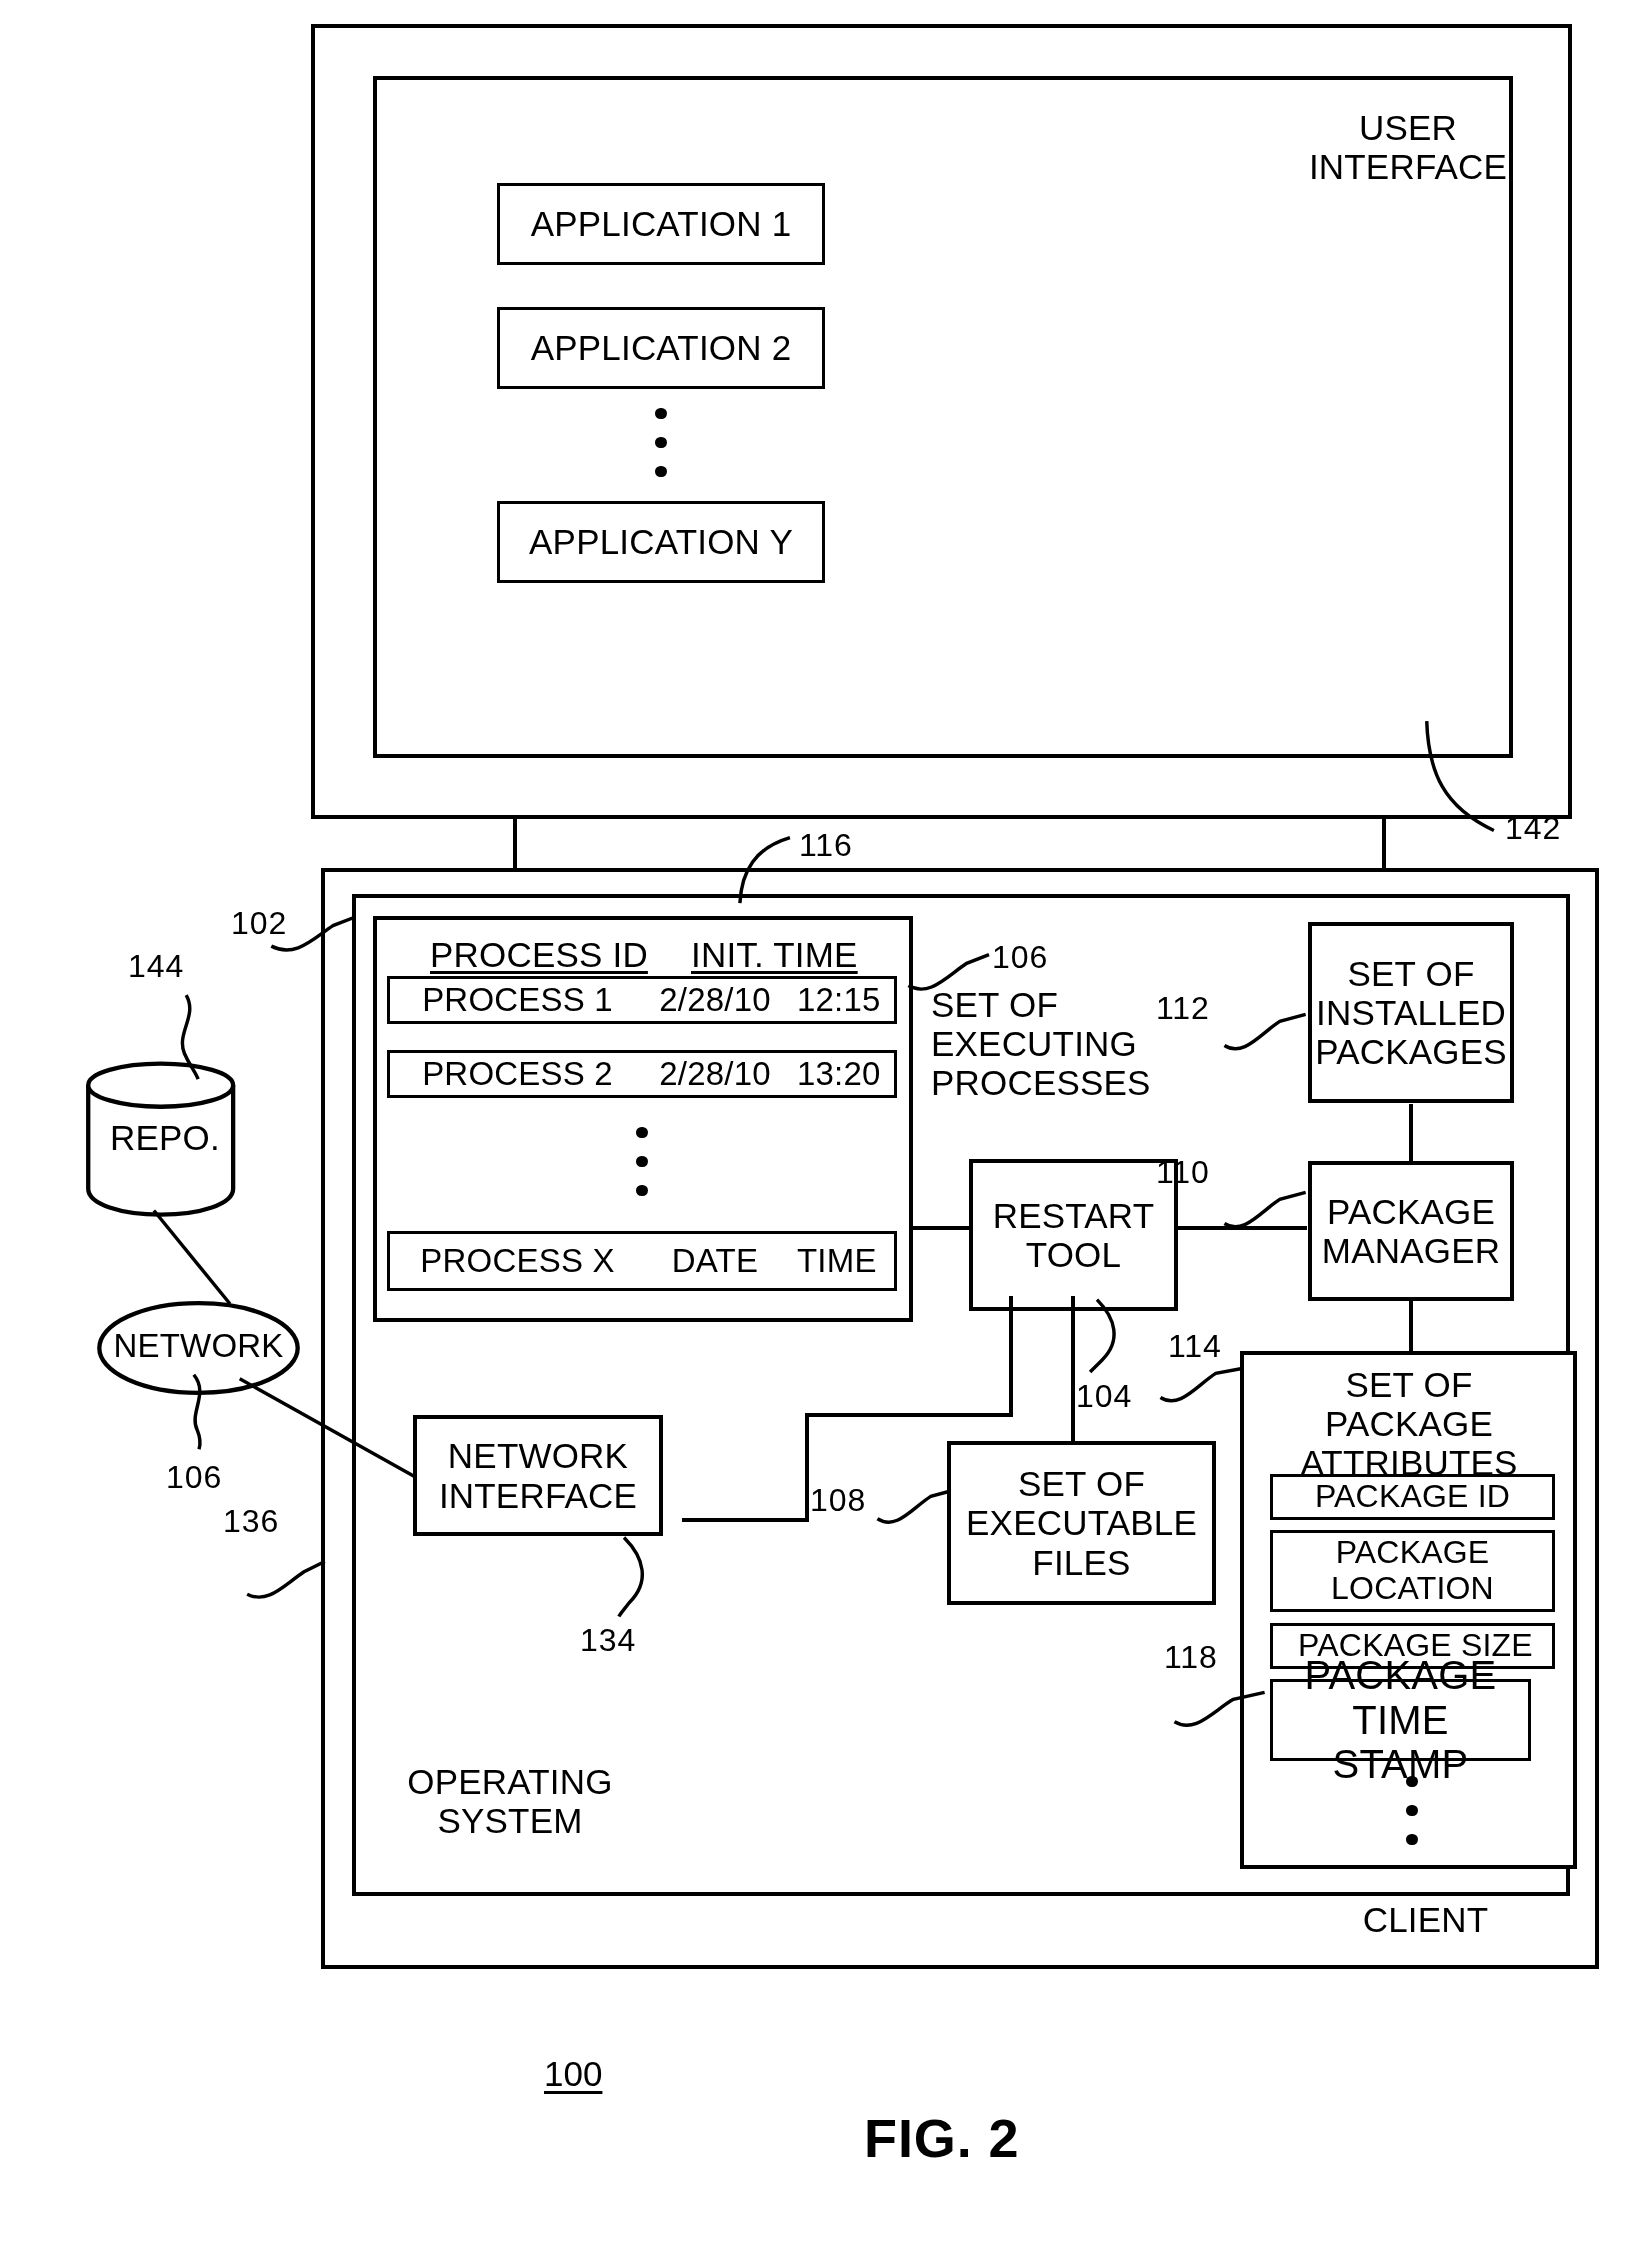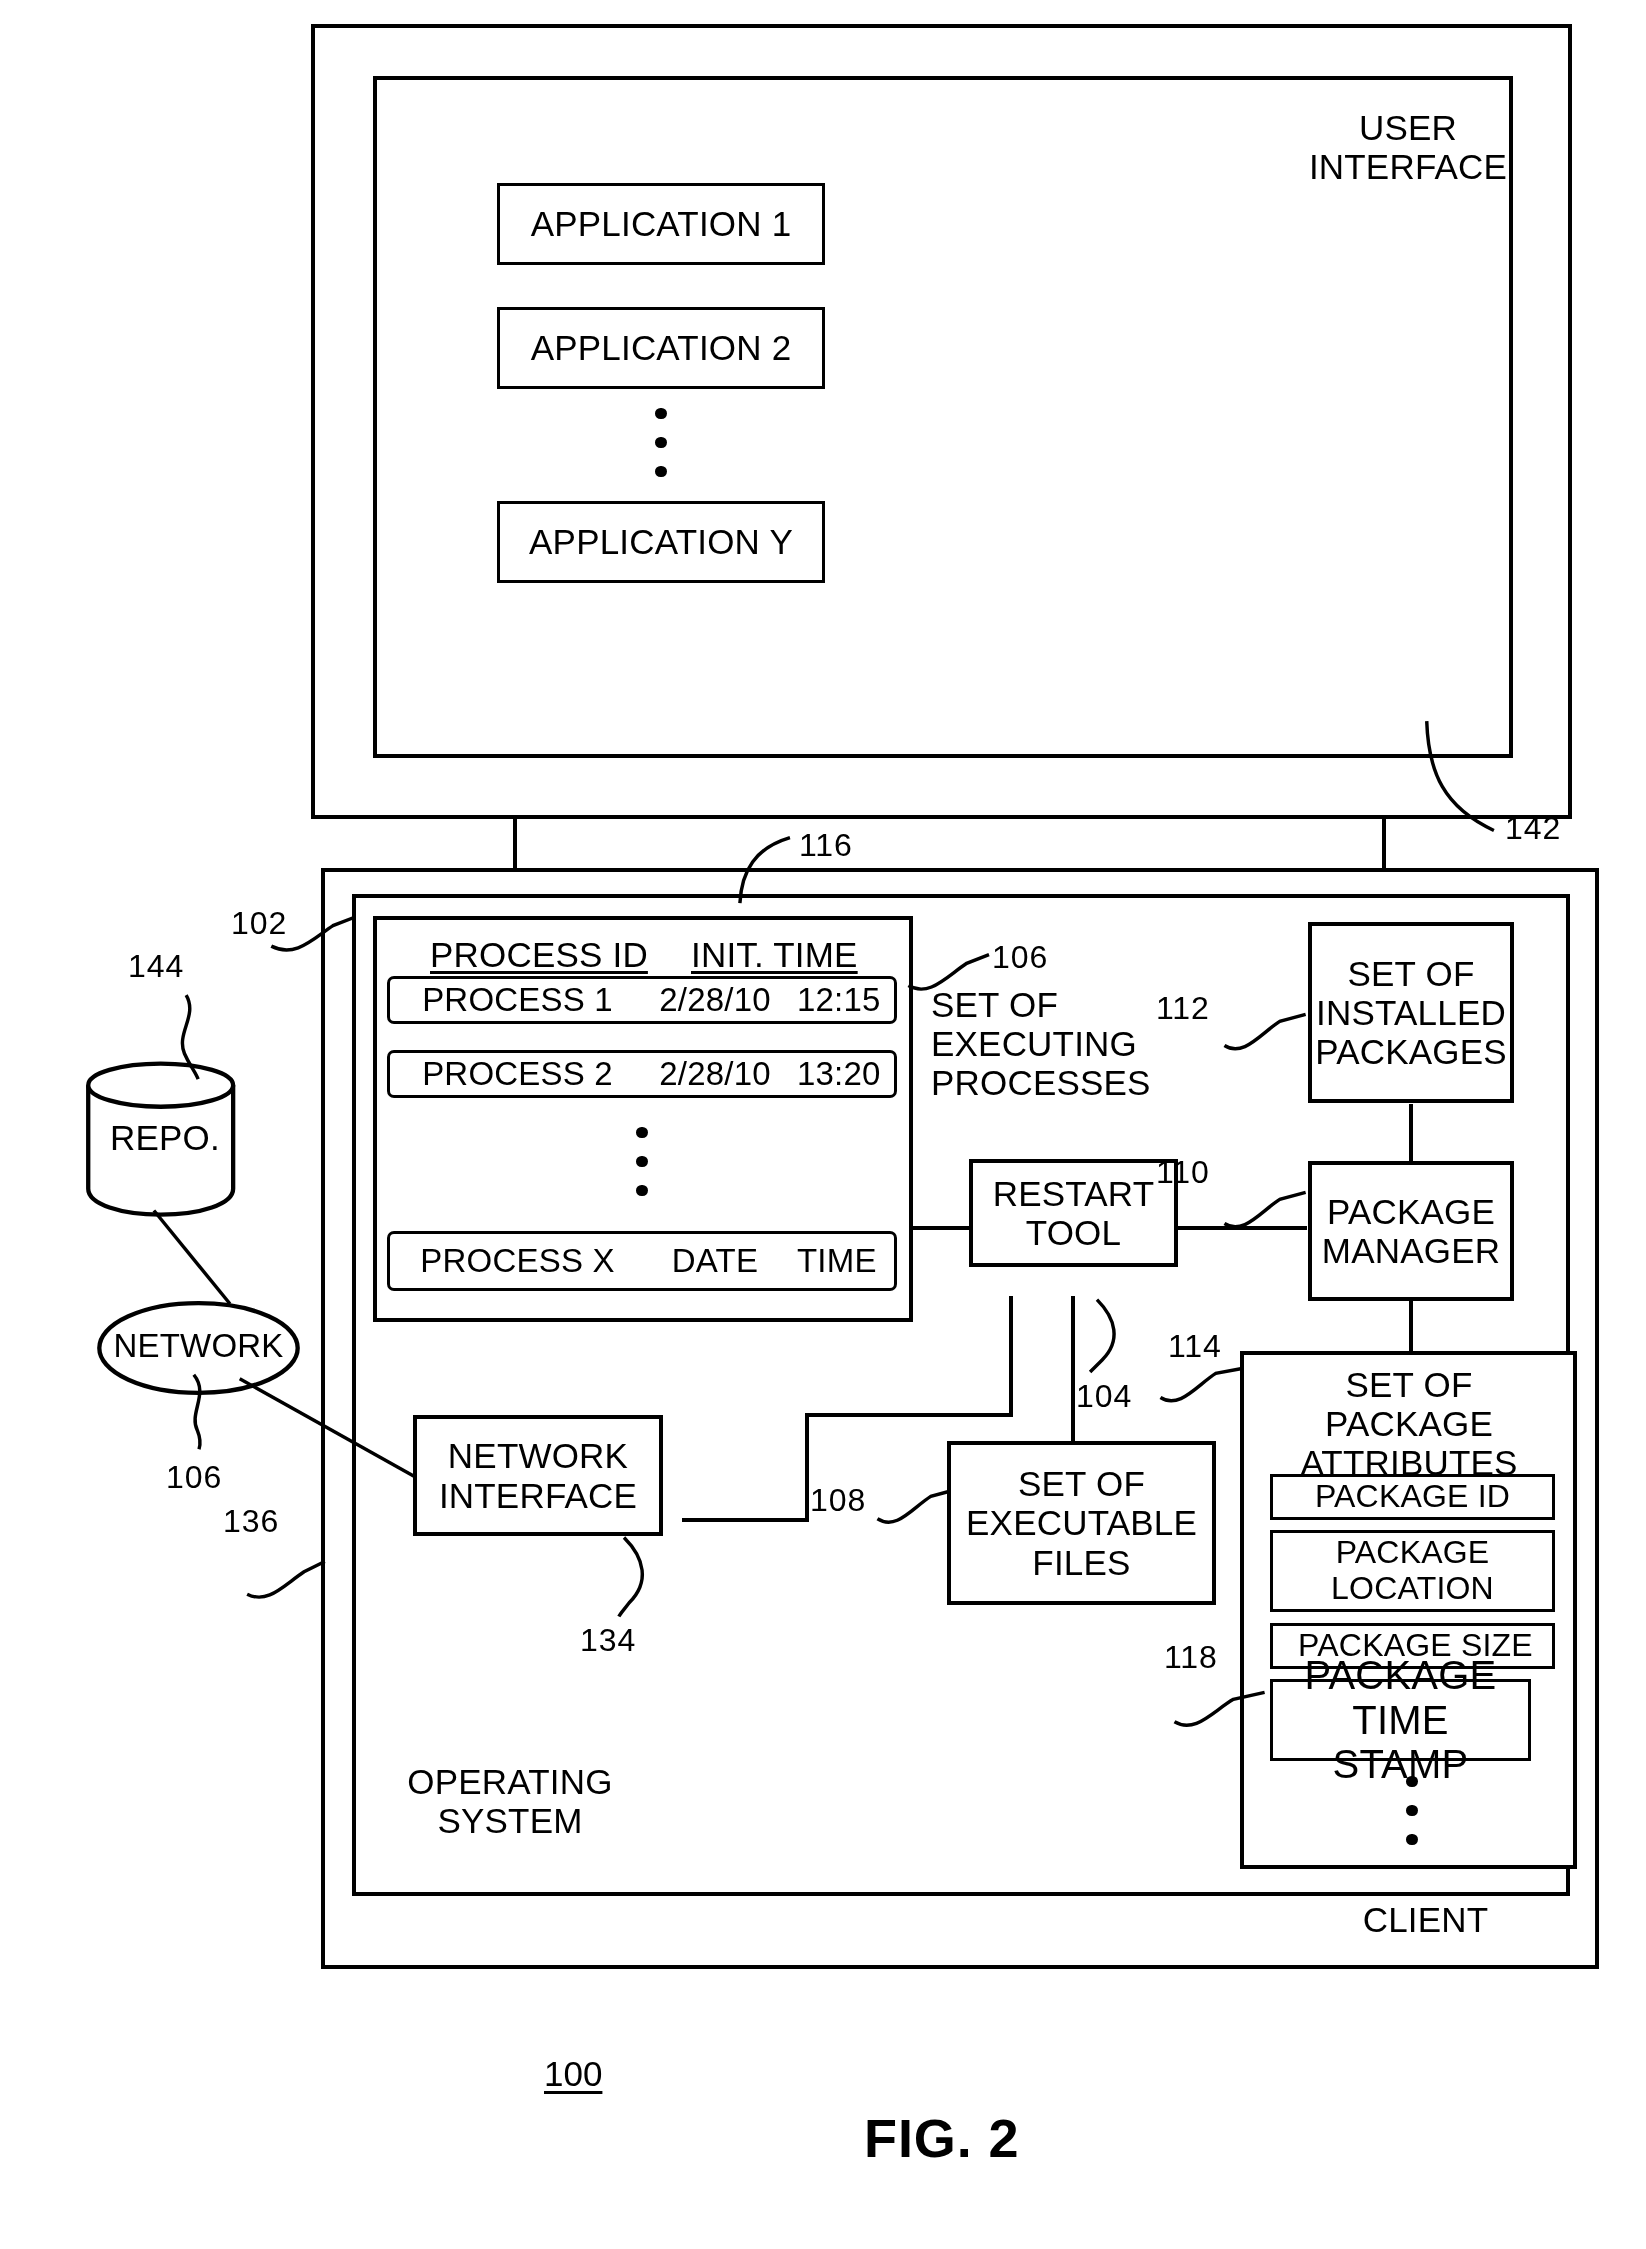--- a/index.html
+++ b/index.html
@@ -75,21 +75,20 @@
   }
 
   
   .uline { text-decoration: underline; text-underline-offset: 4.3px; }
 
   
   .prow {
     justify-content: flex-start;
     padding-left: 12px;
     white-space: pre;
-    border-radius: 7px;
   }
 
   svg { display: block; overflow: visible; }
 
   .fig-caption {
     position: absolute;
     font-size: 54px;
     font-weight: bold;
     letter-spacing: 0.9px;
   }
@@ -192,21 +191,21 @@
   </div>
 
   <svg class="abs" style="left:903px; top:941px; width:112px; height:60px;" viewBox="0 0 130 70" width="112" height="60">
     <path d="M 6,52 C 30,66 50,42 74,26 L 100,16" stroke="#000" stroke-width="4" fill="none"></path>
   </svg>
   <div class="ref" style="left:992px; top:941px;">106</div>
   <div class="lbl left" style="left:931px; top:985px; width:285px; font-size:35px;">SET OF
 EXECUTING
 PROCESSES</div>
 
-  <div class="box thick" style="left:969px; top:1159px; width:209px; height:108px; font-size:35px;">
+  <div class="box thick" style="left:969px; top:1159px; width:209px; height:152px; font-size:35px;">
     <span style="white-space:pre-line;">RESTART
 TOOL</span>
   </div>
 
   <svg class="abs" style="left:1078px; top:1296px; width:69px; height:78px;" viewBox="0 0 80 90" width="69" height="78">
     <path d="M 22,4 C 44,26 50,52 28,74 C 20,82 16,86 14,88" stroke="#000" stroke-width="4" fill="none"></path>
   </svg>
   <div class="ref" style="left:1076px; top:1380px;">104</div>
 
   <div class="ln" style="left:913px; top:1226px; width:60px; height:4.3px;"></div>

